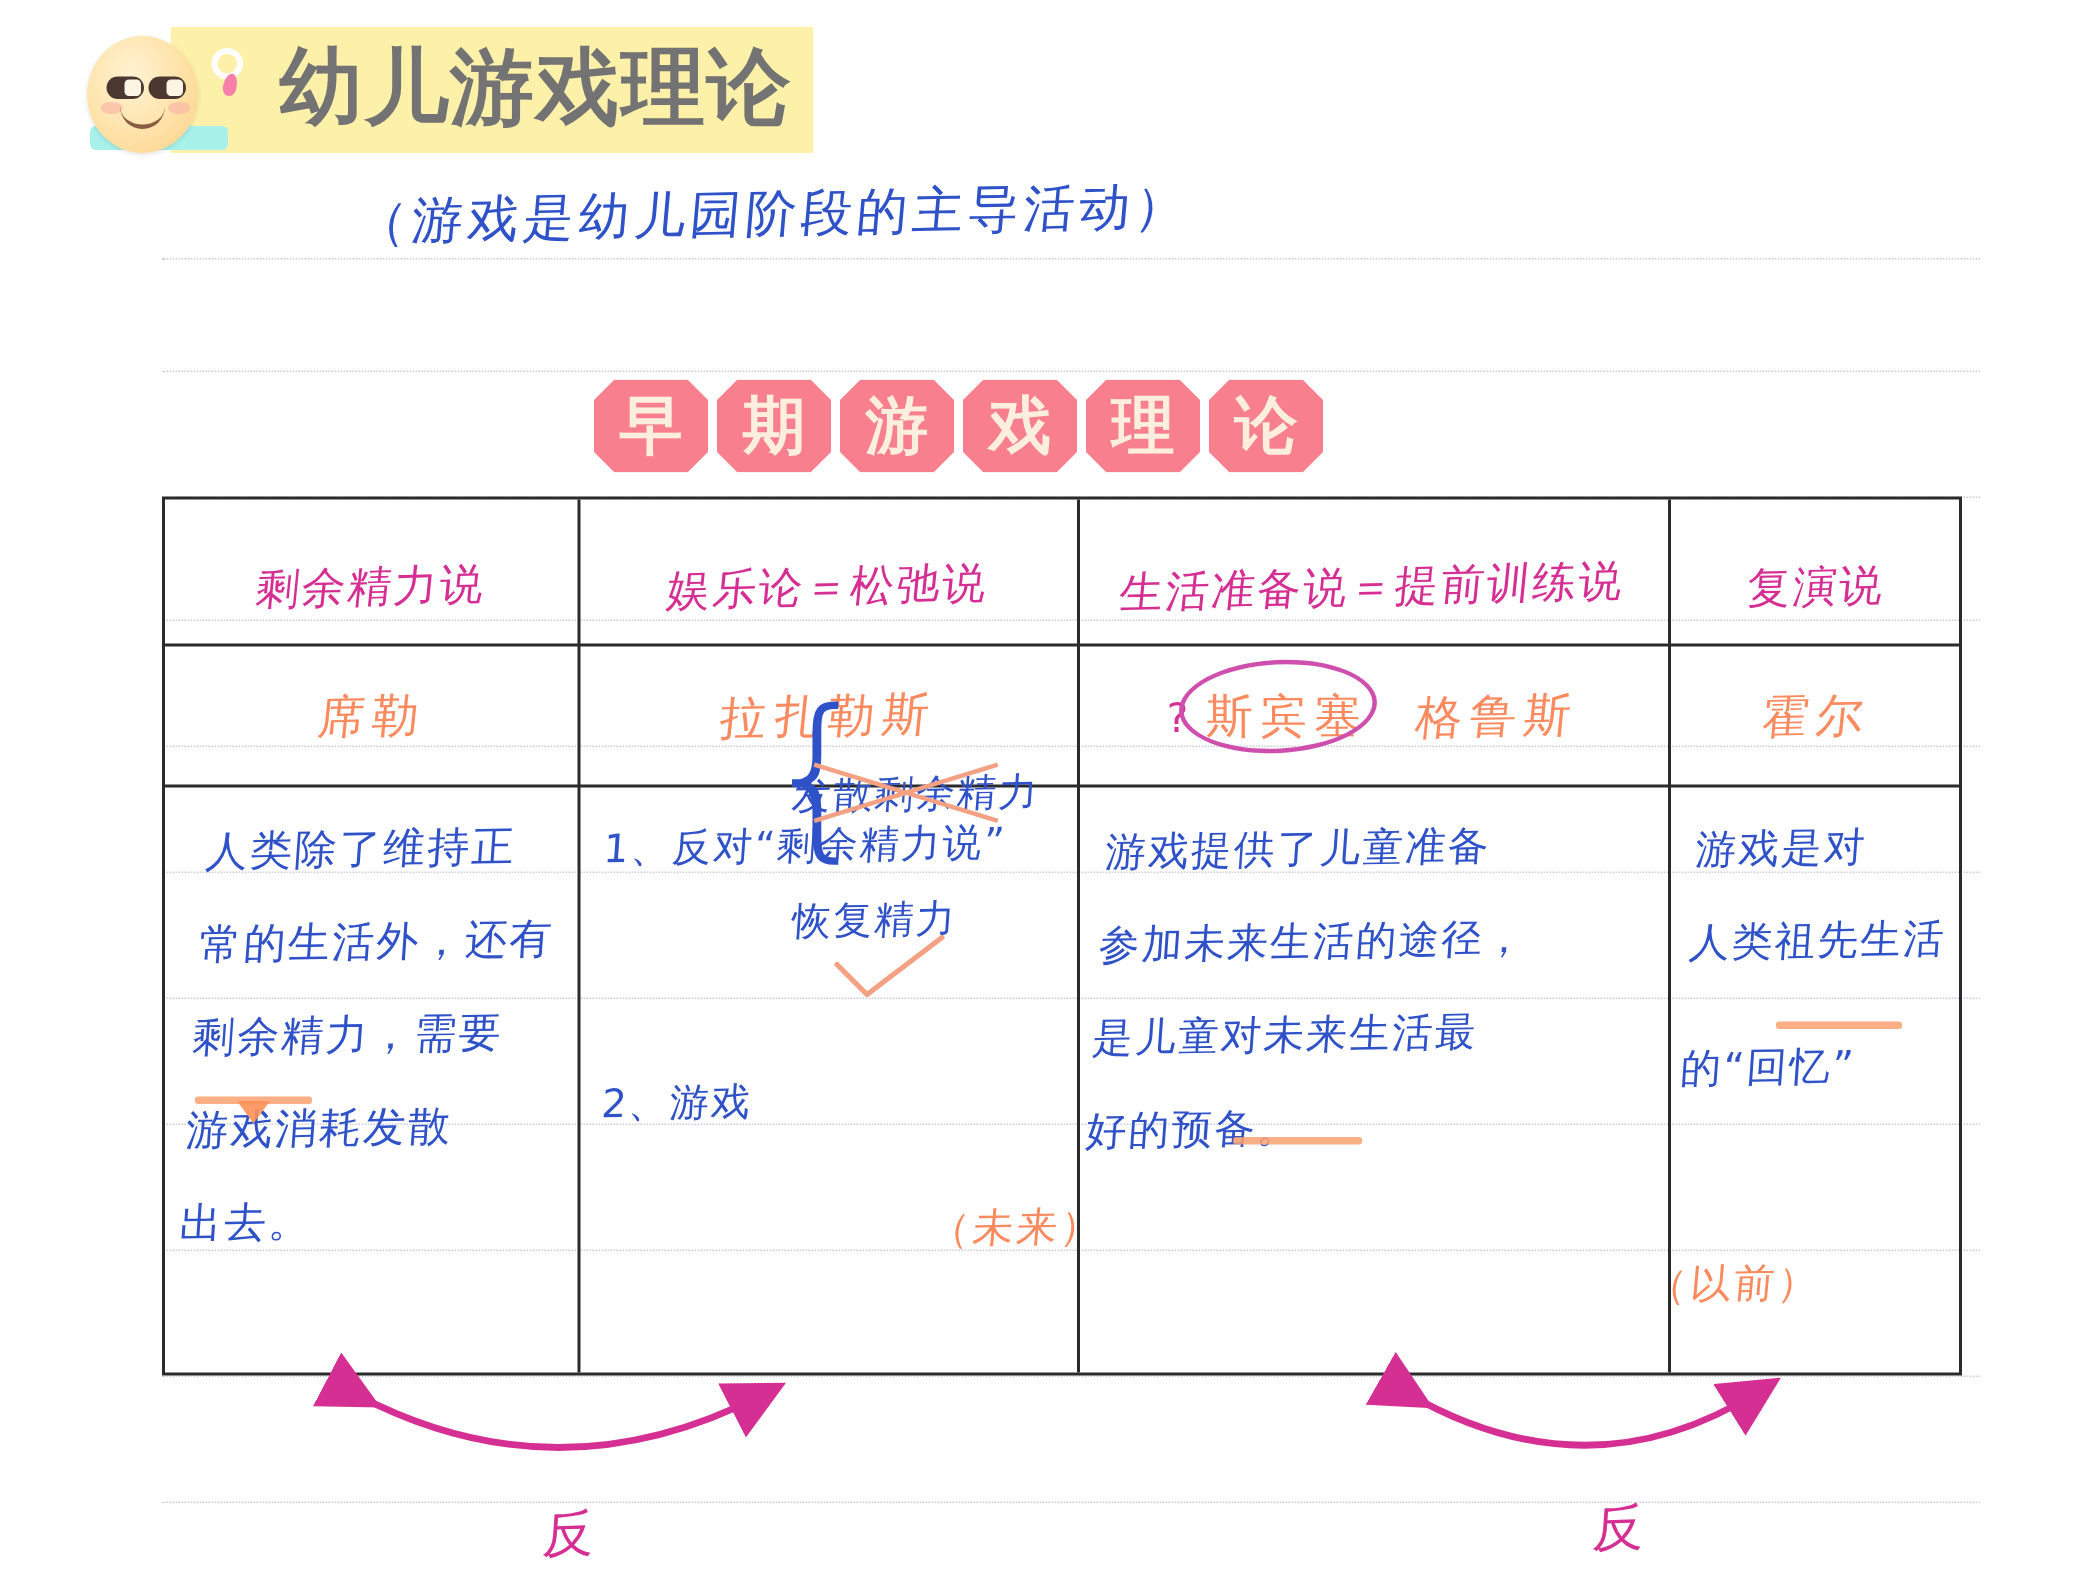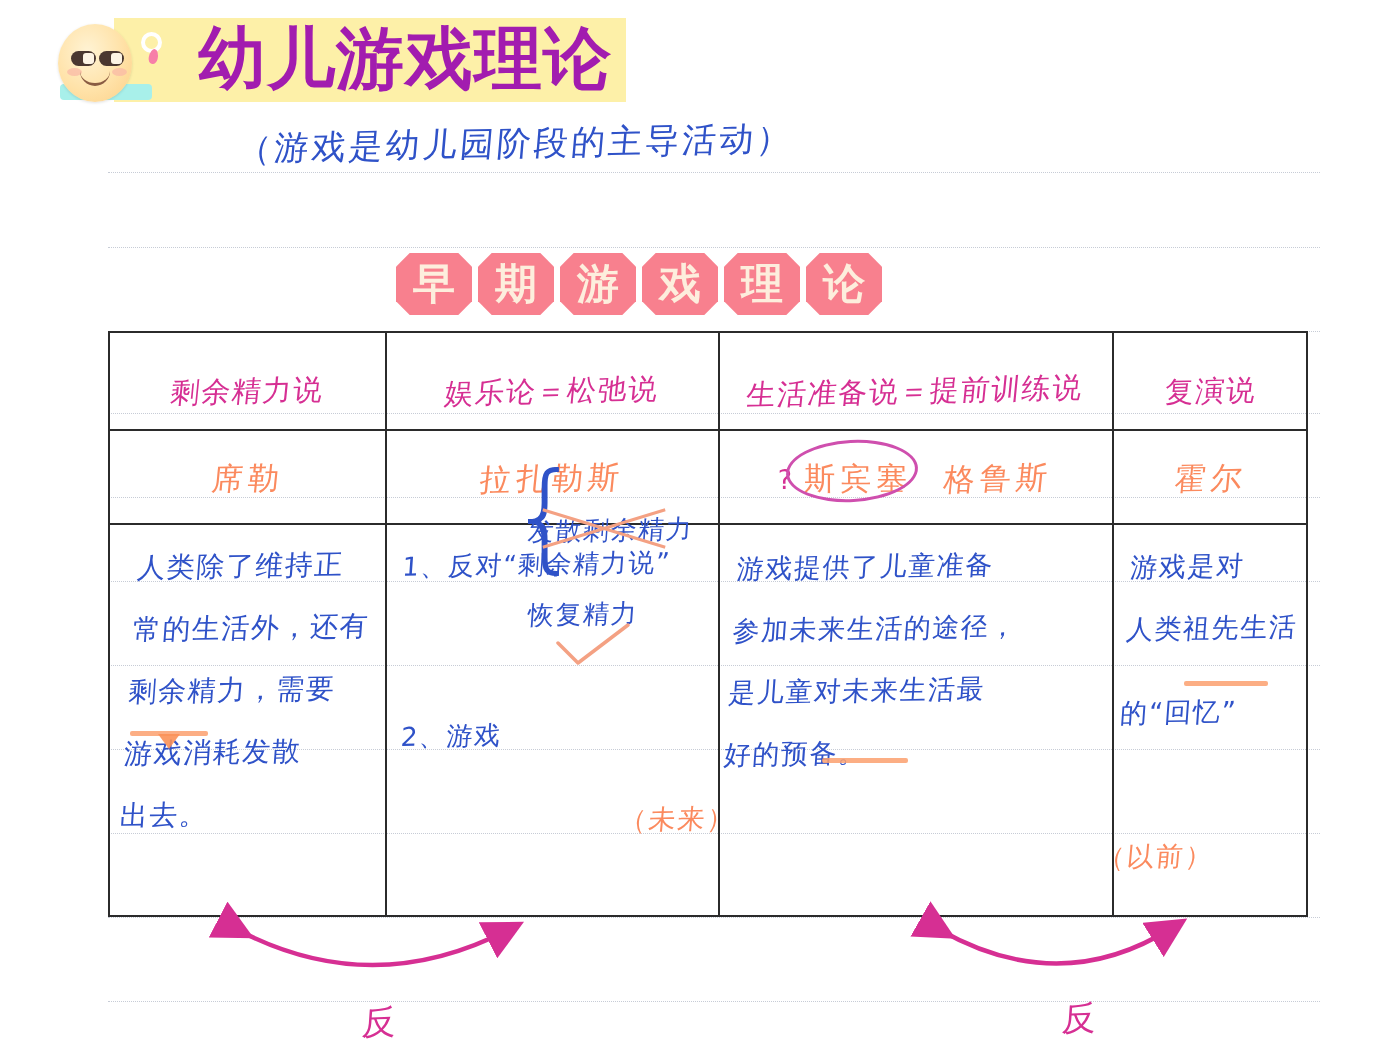--- a/index.html
+++ b/index.html
@@ -123,26 +123,26 @@
   .bulb-flame {
     position: absolute;
     left: 11px; top: 17px;
     width: 9px; height: 15px;
     background: #f77fa8;
     border-radius: 50% 50% 45% 45% / 60% 60% 40% 40%;
     transform: rotate(12deg);
   }
   .title-text {
     font-family: "DejaVu Sans", sans-serif;
-    font-size: 68px;
+    font-size: 56px;
     font-weight: 700;
-    color: #a21caf;
+    color: #737373;
     letter-spacing: 1px;
     line-height: 1;
-    margin-left: 54px;
+    margin-left: 42px;
     white-space: nowrap;
   }
 
   
   .subtitle {
     position: absolute;
     left: 238px;
     top: 118px;
     font-family: "DejaVu Sans", sans-serif;
     font-size: 34px;

